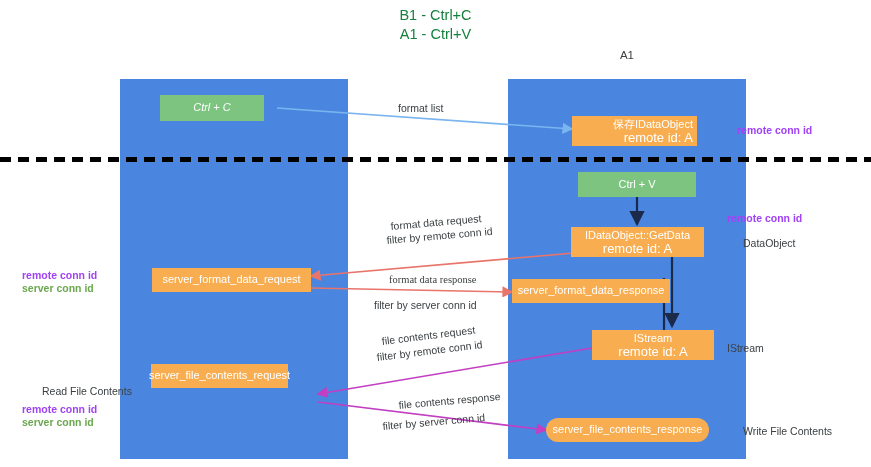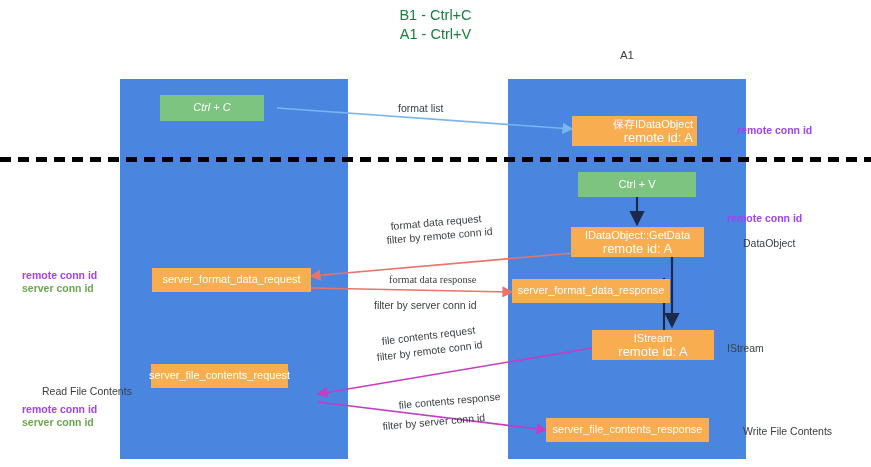--- a/index.html
+++ b/index.html
@@ -185,21 +185,21 @@
 
   <div class="node orange" style="left:592px; top:330px; width:122px; height:30px;">
     <div>IStream</div>
     <div class="l2">remote id: A</div>
   </div>
 
   <div class="node orange" style="left:151px; top:364px; width:137px; height:24px;">
     <div>server_file_contents_request</div>
   </div>
 
-  <div class="node orange" style="left:546px; top:418px; width:163px; height:24px;">
+  <div class="node orange" style="left:546px; top:418px; width:163px; height:24px;border-radius:12px;">
     <div>server_file_contents_response</div>
   </div>
 
   <div class="lbl" style="left:398px; top:101px;">format list</div>
 
   <div class="lbl rot" style="left:390px; top:219px; transform: rotate(-5deg);">format data request</div>
   <div class="lbl rot" style="left:386px; top:233px; transform: rotate(-5deg);">
     <span class="dark">filter by </span><span class="purple">remote conn id</span>
   </div>
 

